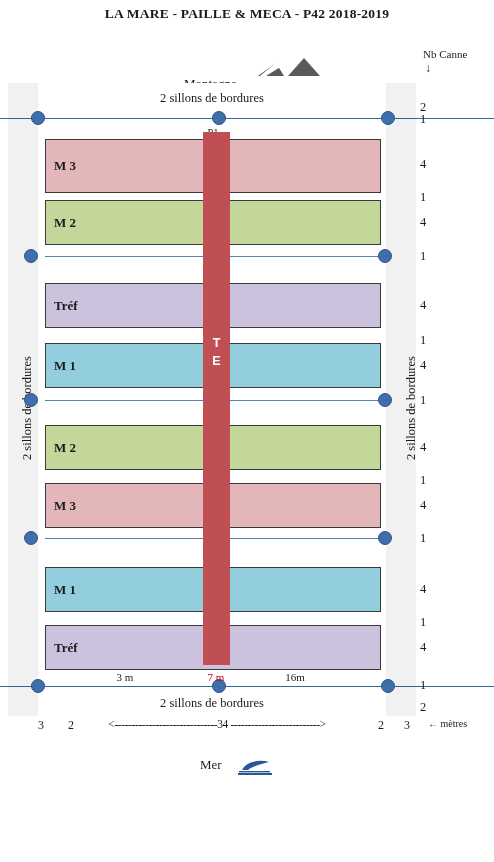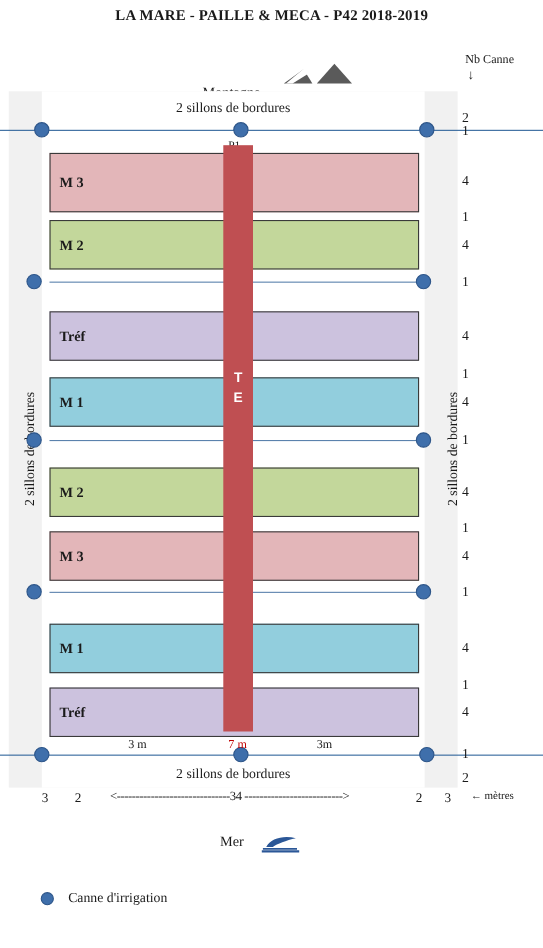--- a/index.html
+++ b/index.html
@@ -159,21 +159,22 @@
   
   #scale-row {
     top: 718px; left: 0; width: 494px;
     font-size: 12px;
     white-space: nowrap;
   }
   #scale-row span.s { position: absolute; }
   #sc-3l { left: 38px; }
   #sc-2l { left: 68px; }
   #sc-bar {
-    left: 100px; width: 282px;
+    left: 76px; width: 282px;
+    text-align: center;
     letter-spacing: -0.4px;
     font-size: 11.5px;
   }
   #sc-2r { left: 378px; }
   #sc-3r { left: 404px; }
   #sc-unit { left: 428px; font-size: 10px; }
 
   
   #mer-label { top: 757px; left: 200px; font-size: 13px; }
   #mer-icon  { top: 756px; left: 236px; width: 38px; height: 20px; }
@@ -317,38 +318,32 @@
 <div class="abs rang" style="top:498px">4</div>
 <div class="abs rang" style="top:531px">1</div>
 <div class="abs rang" style="top:582px">4</div>
 <div class="abs rang" style="top:615px">1</div>
 <div class="abs rang" style="top:640px">4</div>
 <div class="abs rang" style="top:678px">1</div>
 <div class="abs rang" style="top:700px">2</div>
 
 <div class="abs dim" id="dim-left">3 m</div>
 <div class="abs dim" id="dim-mid">7 m</div>
-<div class="abs dim" id="dim-right">3m</div>
+<div class="abs dim" id="dim-right">16m</div>
 
 <div class="abs" id="scale-row">
   <span class="s" id="sc-3l">3</span>
   <span class="s" id="sc-2l">2</span>
   <span class="s" id="sc-bar">&lt;------------------------------34 --------------------------&gt;</span>
   <span class="s" id="sc-2r">2</span>
   <span class="s" id="sc-3r">3</span>
   <span class="s" id="sc-unit">← mètres</span>
 </div>
 
 <div class="abs" id="mer-label">Mer</div>
 <svg class="abs" id="mer-icon" viewBox="0 0 38 20">
   <path d="M2 17 L36 17 L36 19 L2 19 Z" fill="#2b5797"></path>
   <path d="M6 14 C10 6, 22 3, 33 6 C24 8, 16 11, 12 14 Z" fill="#2b5797"></path>
   <path d="M3 15 L34 15 L34 16.4 L3 16.4 Z" fill="#2b5797"></path>
 </svg>
 
 <div class="abs" id="legend">
-  <div class="legend-row">
-    <span class="legend-swatch">
-      <span class="legend-dot"></span>
-    </span>
-    <span class="legend-text">Canne d'irrigation</span>
-  </div>
 </div>
 
 </body></html>

